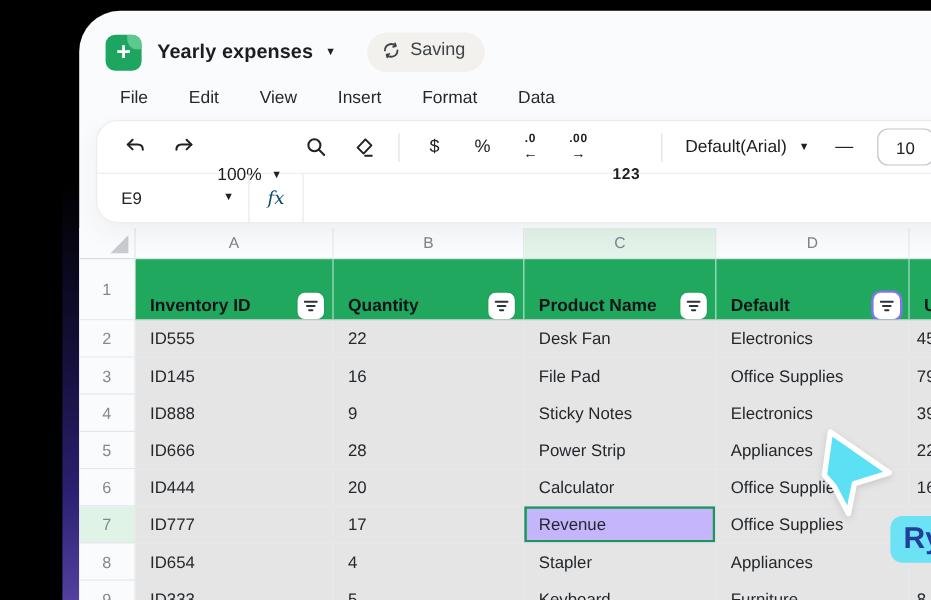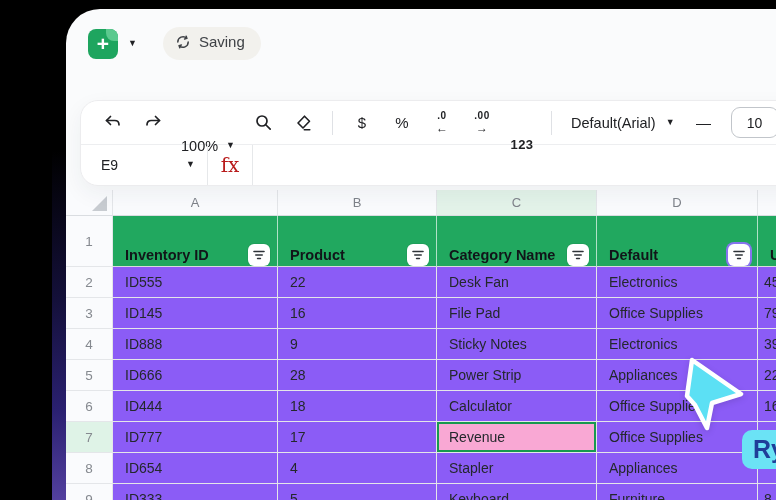--- a/index.html
+++ b/index.html
@@ -58,21 +58,21 @@
   .fontname { display:flex; align-items:center; gap:10px; padding:0 8px; font-size:14.5px; color:#202124; white-space:nowrap;justify-content:space-between; }
   .minusbtn { font-size:15px; color:#202124; min-width:34px; text-align:center; }
   .sizebox { width:48px; height:31px; border:1.5px solid #c1c5ca; border-radius:9px;
     display:flex; align-items:center; justify-content:center; font-size:14px; color:#202124; margin-left:6px; }
   
   .formularow { display:flex; align-items:center; height:41px; border-top:1px solid #edeef0; }
   .namebox { width:126px; height:100%; display:flex; align-items:center; padding-left:20px; font-size:14px; color:#202124;text-align:right; }
   .namebox .caret { margin-left:auto; margin-right:12px; }
   .fdiv { width:1px; height:100%; background:#e6e8ea; flex:0 0 auto; }
   .fxcell { width:44px; height:100%; display:flex; align-items:center; justify-content:center;
-    font-family:"DejaVu Serif", serif; font-size:20px; color:#b91c1c; }
+    font-family:"DejaVu Serif", serif; font-style:italic; font-size:15px; color:#0c4a6e; }
   .formula-value { flex:1; padding-left:12px; font-size:14px; color:#202124; }
   
   .sheet { position:absolute; left:0; top:181px; width:776px; }
   table { border-collapse:separate; border-spacing:0; table-layout:fixed; width:776px; }
   td { overflow:hidden; white-space:nowrap; }
   .colhead td {
     height:26px; background:#fafbfd; text-align:center; font-size:13px; color:#7f838a;
     border-right:1px solid #e4e6e9; border-bottom:1px solid #dadde1;
   }
   .colhead td.hl { background:#e3f3e9; }
@@ -92,57 +92,66 @@
     padding:0 7px 0 12px;
   }
   .hcell .inner { display:flex; align-items:center; justify-content:space-between;margin-top:28px; }
   .filter-chip {
     width:22px; height:22px; background:#fff; border-radius:6px; flex:0 0 auto;
     display:flex; align-items:center; justify-content:center;
     box-shadow:0 0 0 1px rgba(0,0,0,.05);
   }
   .filter-chip.active { box-shadow:0 0 0 2px #8674ee; }
   .dcell {
-    background:#8b5cf6; font-size:14px; color:#24282c; padding-left:12px;
+    background:#e5e5e5; font-size:14px; color:#24282c; padding-left:12px;
     border-right:1px solid #e4e6e9; border-bottom:1px solid #e4e6e9;
   }
   .dcell.ecol { padding-left:6px; }
-  .dcell.selected { background:#f9a8d4; box-shadow:inset 0 0 0 2px #17994f; }
+  .dcell.selected { background:#c4b5fd; box-shadow:inset 0 0 0 2px #17994f; }
   
   .cursor-svg { position:absolute; left:682px; top:354px; z-index:6; filter:drop-shadow(0 2px 3px rgba(0,0,0,.12)); }
   .collab-label {
     position:absolute; left:742px; top:430px; height:39px; width:60px; z-index:7;
     background:#6be3f5; border-radius:10px; display:flex; align-items:center;
     padding-left:11px; font-size:25px; font-weight:600; color:#1f3f99;
   }
 </style>
 </head>
 <body>
 
 <div class="bg-strip"></div>
 
 <div class="window">
 
   <div class="titlebar">
     <div class="sheets-icon">
       <span class="fold"></span>
       <span class="plus">+</span>
     </div>
+    <span class="doc-title">Yearly expenses</span>
     <span class="caret">▼</span>
     <div class="saving-pill">
       <svg width="16" height="16" viewBox="0 0 16 16" fill="none" stroke="#3f4246" stroke-width="1.5" stroke-linecap="round" stroke-linejoin="round">
         <path d="M13.2 8a5.2 5.2 0 0 1-8.9 3.7"></path>
         <path d="M2.8 8a5.2 5.2 0 0 1 8.9-3.7"></path>
         <path d="M11.2 2.2l.6 2.2-2.2.6"></path>
         <path d="M4.8 13.8l-.6-2.2 2.2-.6"></path>
       </svg>
       <span>Saving</span>
     </div>
   </div>
 
+  <div class="menubar">
+    <span class="menu-item">File</span>
+    <span class="menu-item">Edit</span>
+    <span class="menu-item">View</span>
+    <span class="menu-item">Insert</span>
+    <span class="menu-item">Format</span>
+    <span class="menu-item">Data</span>
+  </div>
 
   <div class="toolcard">
     <div class="toolrow">
       <div class="tbtn">
         <svg width="20" height="18" viewBox="0 0 20 18" fill="none" stroke="#202124" stroke-width="1.7" stroke-linecap="round" stroke-linejoin="round">
           <path d="M7.5 2.5 3.5 6.5l4 4"></path>
             <path d="M3.5 6.5h8.2c2.6 0 4.3 1.6 4.3 4.3"></path>
         </svg>
       </div>
       <div class="tbtn">
@@ -241,33 +250,33 @@
               <svg width="12" height="10" viewBox="0 0 12 10" stroke="#2e3338" stroke-width="1.6" stroke-linecap="round">
                     <path d="M1 1.5h10"></path>
                     <path d="M2.8 5h6.4"></path>
                     <path d="M4.6 8.5h2.8"></path>
                   </svg>
             </span>
               </div>
         </td>
         <td class="hcell">
           <div class="inner">
-                <span>Product</span>
+                <span>Quantity</span>
             <span class="filter-chip">
               <svg width="12" height="10" viewBox="0 0 12 10" stroke="#2e3338" stroke-width="1.6" stroke-linecap="round">
                     <path d="M1 1.5h10"></path>
                     <path d="M2.8 5h6.4"></path>
                     <path d="M4.6 8.5h2.8"></path>
                   </svg>
             </span>
               </div>
         </td>
         <td class="hcell">
           <div class="inner">
-                <span>Category Name</span>
+                <span>Product Name</span>
             <span class="filter-chip">
               <svg width="12" height="10" viewBox="0 0 12 10" stroke="#2e3338" stroke-width="1.6" stroke-linecap="round">
                     <path d="M1 1.5h10"></path>
                     <path d="M2.8 5h6.4"></path>
                     <path d="M4.6 8.5h2.8"></path>
                   </svg>
             </span>
               </div>
         </td>
         <td class="hcell">
@@ -317,21 +326,21 @@
         <td class="rownum">5</td>
         <td class="dcell">ID666</td>
         <td class="dcell">28</td>
         <td class="dcell">Power Strip</td>
         <td class="dcell">Appliances</td>
         <td class="dcell ecol">22</td>
       </tr>
       <tr class="drow">
         <td class="rownum">6</td>
         <td class="dcell">ID444</td>
-        <td class="dcell">18</td>
+        <td class="dcell">20</td>
         <td class="dcell">Calculator</td>
         <td class="dcell">Office Supplies</td>
         <td class="dcell ecol">16</td>
       </tr>
       <tr class="drow">
         <td class="rownum hl">7</td>
         <td class="dcell">ID777</td>
         <td class="dcell">17</td>
         <td class="dcell selected">Revenue</td>
         <td class="dcell">Office Supplies</td>

